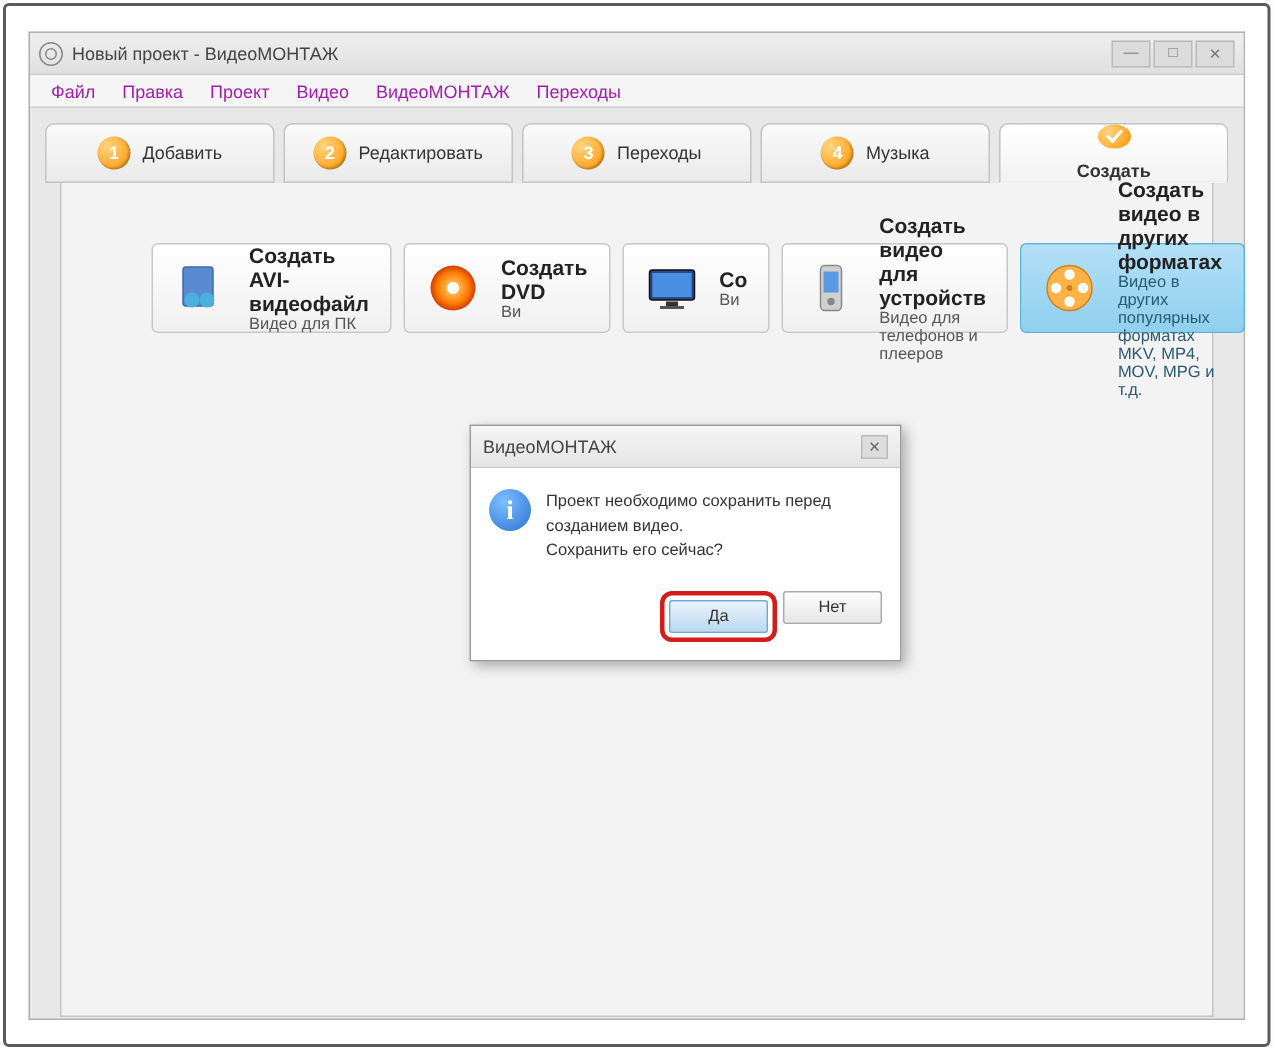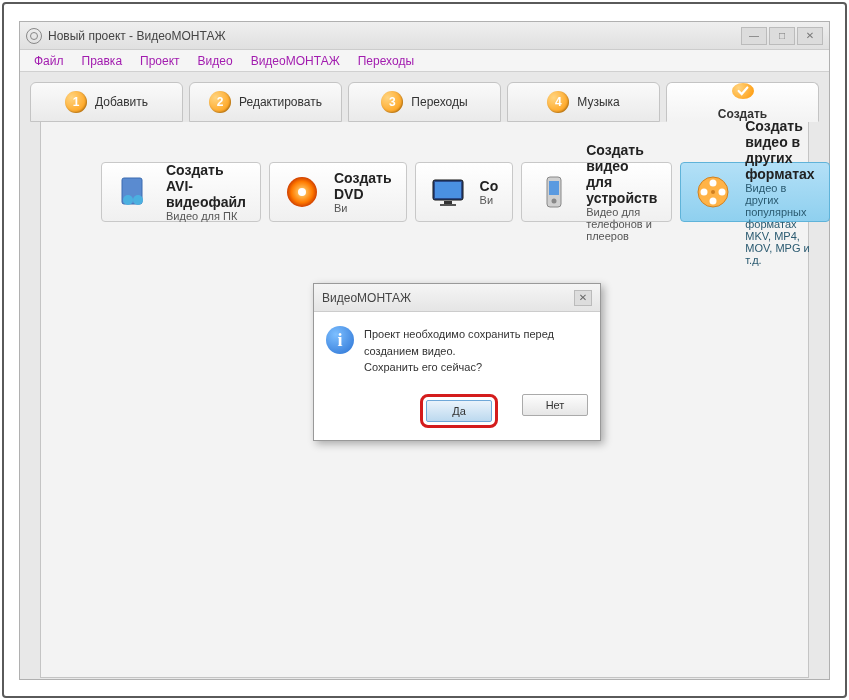--- a/index.html
+++ b/index.html
@@ -29,21 +29,21 @@
 .opt-text { display: flex; flex-direction: column; }
 .opt-title { font-weight: bold; font-size: 14px; color: #222; }
 .opt-sub { font-size: 11px; color: #555; }
 .option.selected .opt-sub { color: #2a5a70; }
 .dialog { position: absolute; left: 293px; top: 261px; width: 288px; background: #fff; border: 1px solid #999; box-shadow: 3px 3px 8px rgba(0,0,0,.3); z-index: 10; }
 .dlg-title { height: 28px; background: linear-gradient(to bottom, #f5f5f5, #e5e5e5); display: flex; align-items: center; padding: 0 8px; border-bottom: 1px solid #ccc; font-size: 12px; color: #444; }
 .dlg-close { margin-left: auto; width: 18px; height: 16px; background: #ddd; border: 1px solid #bbb; display: flex; align-items: center; justify-content: center; font-size: 10px; color: #666; }
 .dlg-body { padding: 14px 12px 10px; display: flex; gap: 10px; }
 .info-icon { width: 28px; height: 28px; border-radius: 50%; background: radial-gradient(circle at 35% 30%, #7dbfff, #2a72d4); color: #fff; font-weight: bold; font-size: 18px; display: flex; align-items: center; justify-content: center; font-family: Georgia, serif; flex-shrink: 0; }
 .dlg-msg { font-size: 11px; color: #333; line-height: 1.5; }
-.dlg-btns { display: flex; justify-content: flex-end; gap: 24px; padding: 8px 12px 12px; text-align: center; }
+.dlg-btns { display: flex; justify-content: flex-end; gap: 4px; padding: 8px 12px 12px; text-align: center; }
 .dlg-btn { min-width: 66px; height: 22px; border: 1px solid #aaa; background: linear-gradient(to bottom, #fdfdfd, #e6e6e6); font-size: 11px; color: #333; display: flex; align-items: center; justify-content: center; border-radius: 2px; }
 .yes-wrap { border: 3px solid #d41c1c; border-radius: 8px; padding: 3px; box-shadow: 0 0 0 1px rgba(255,255,255,.6) inset; }
 .yes-wrap .dlg-btn { background: linear-gradient(to bottom, #eaf3fb, #bcd9ef); border-color: #6fa8d8; }
 </style>
 </head>
 <body>
 
 <div class="outer-border">
 <div class="window">
   <div class="titlebar">

